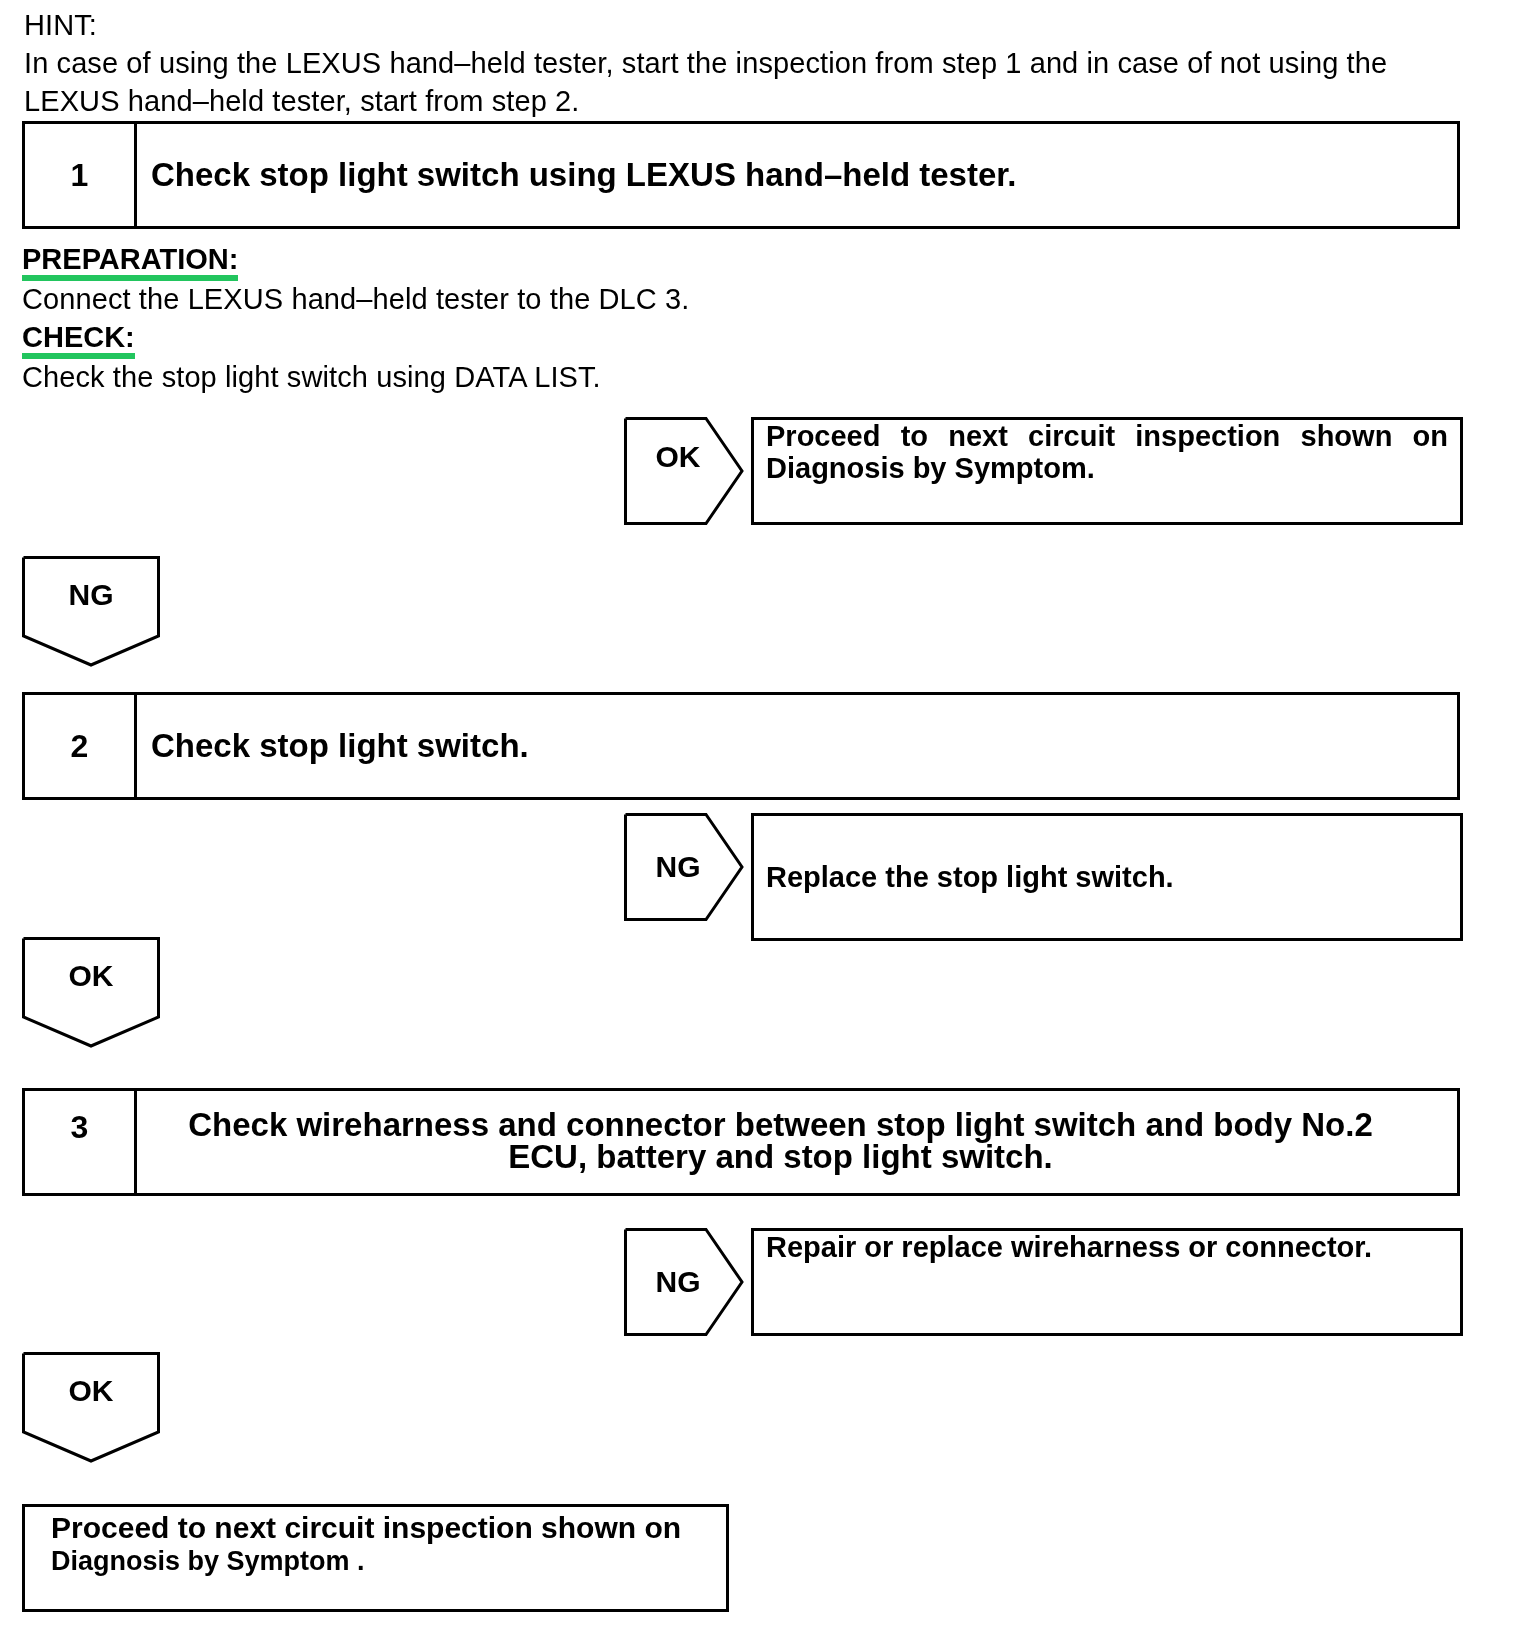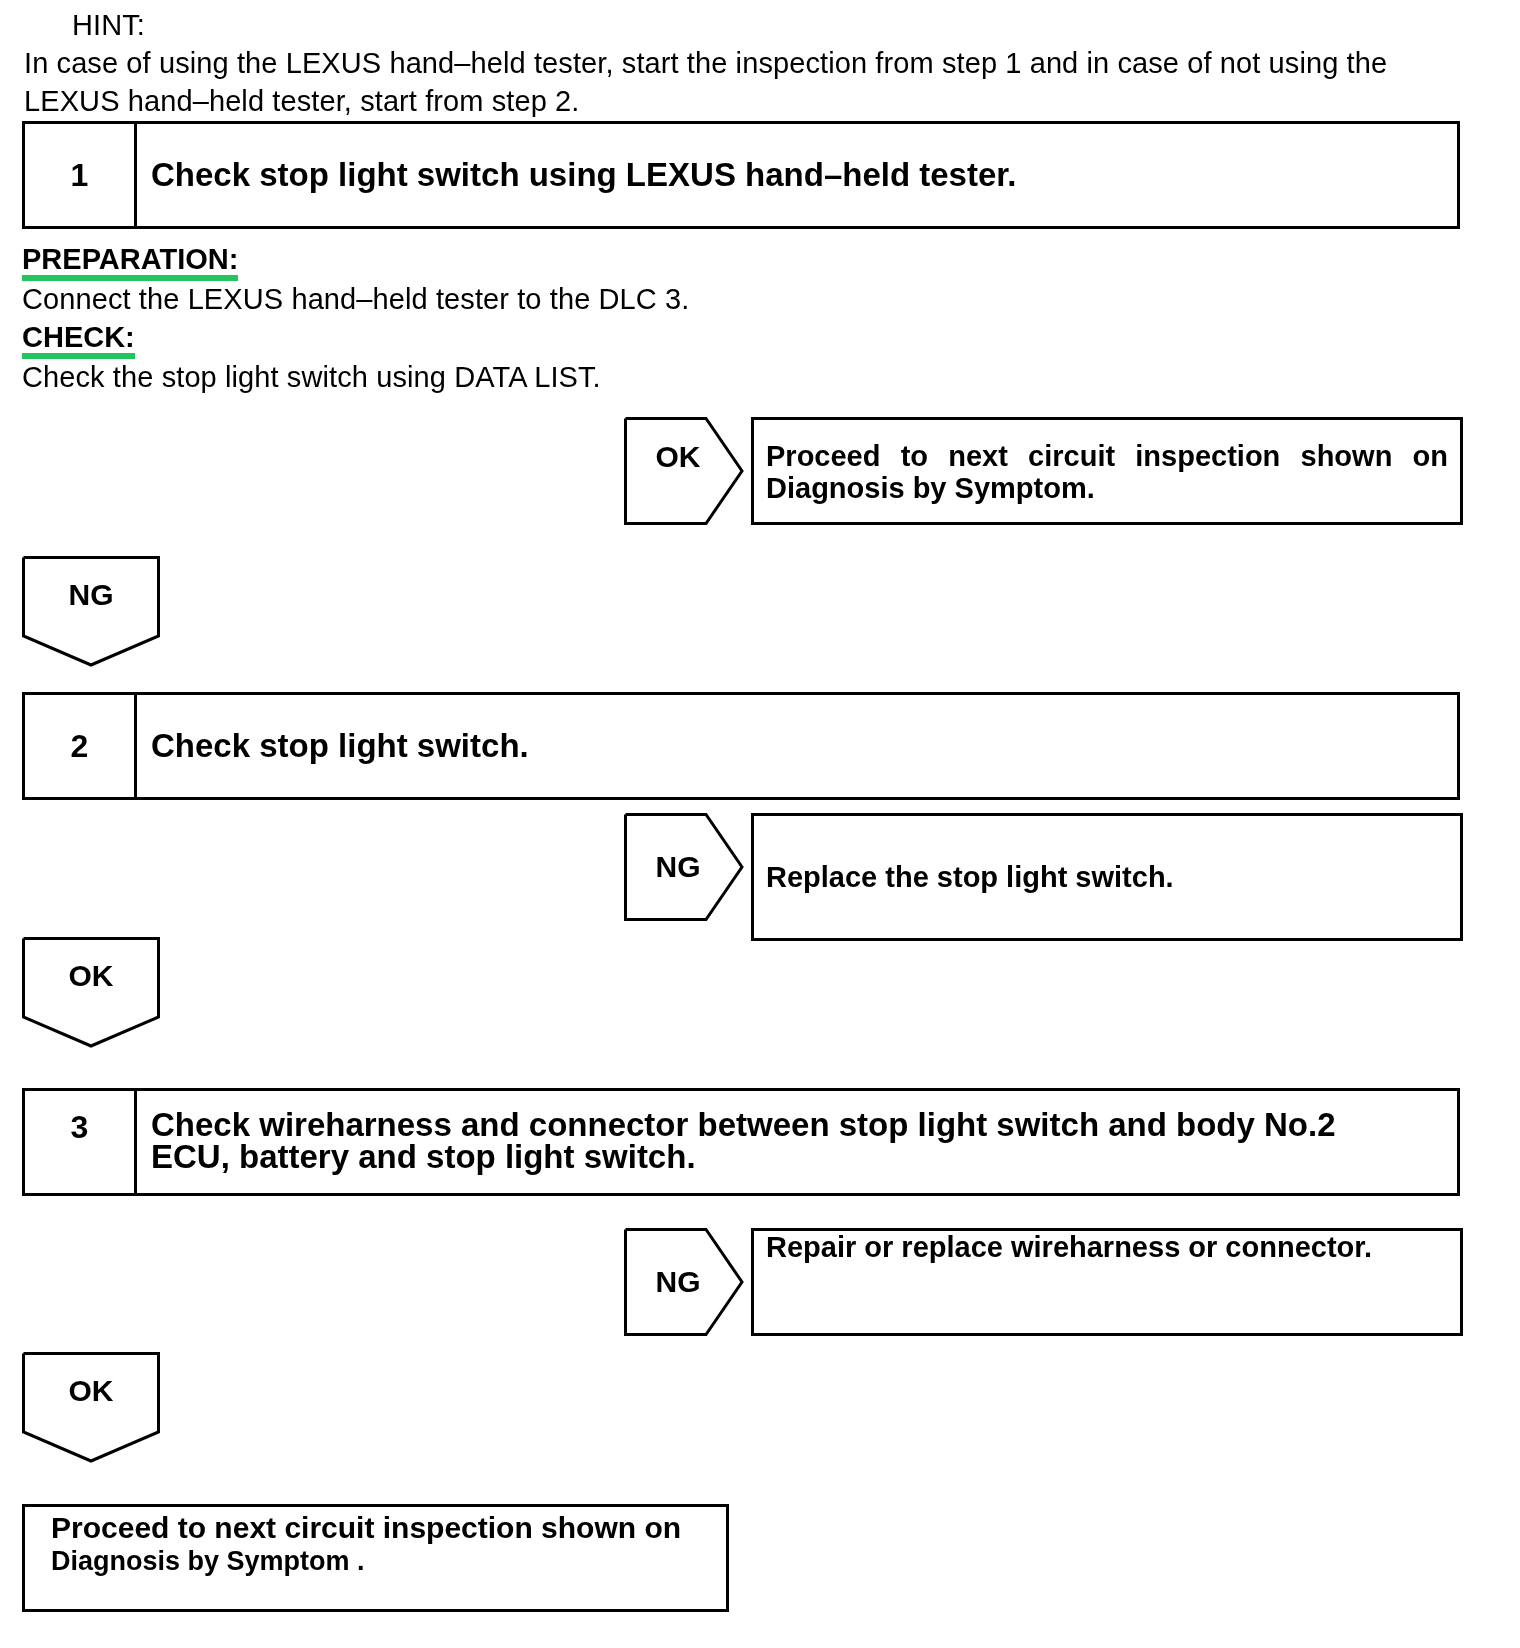--- a/index.html
+++ b/index.html
@@ -2,21 +2,21 @@
 <html><head>
   <meta charset="utf-8">
   <style>
     html, body { margin: 0; padding: 0; background: #ffffff; }
     body {
       width: 1520px; height: 1648px; position: relative; overflow: hidden;
       font-family: "Liberation Sans", sans-serif; color: #000;
     }
     .abs { position: absolute; }
     .plain { font-size: 29px; line-height: 38px; letter-spacing: 0.1px; }
-    .hint-label { left: 24px; top: 6px; margin-left: 48px; }
+    .hint-label { left: 24px; top: 6px; }
     .hint-text { left: 24px; top: 44px; width: 1460px; }
     .section-label {
       font-weight: bold; font-size: 29px; line-height: 34px;
       border-bottom: 6px solid #22c55e; padding-bottom: 0;
     }
     .step-box {
       position: absolute; left: 22px; width: 1438px;
       border: 3px solid #000; box-sizing: border-box;
       display: flex; align-items: stretch;
     }
@@ -73,21 +73,21 @@
   <span class="section-label">CHECK:</span>
 </div>
 <div class="abs plain" style="left:22px; top:358px;">Check the stop light switch using DATA LIST.</div>
 
 <div class="branch-right" style="left:624px; top:417px;">
   <svg width="128" height="108">
     <polyline points="1.5,1.5 82,1.5 118,54 82,106.5 1.5,106.5 1.5,1.5" fill="none" stroke="#000" stroke-width="3"></polyline>
   </svg>
   <div class="lbl" style="padding-bottom:28px;">OK</div>
 </div>
-<div class="result-box" style="top:417px; height:108px; padding-top:20px; font-size:29px; line-height:32px; text-align:justify; text-align-last:left;">
+<div class="result-box" style="top:417px; height:108px; font-size:29px; line-height:32px; text-align:justify; text-align-last:left;">
   <span>Proceed to next circuit inspection shown on Diagnosis by Symptom.</span>
 </div>
 
 <div class="branch-down" style="top:556px;">
   <svg width="138" height="112">
     <polyline points="1.5,1.5 136.5,1.5 136.5,80 69,109 1.5,80 1.5,1.5" fill="none" stroke="#000" stroke-width="3"></polyline>
   </svg>
   <div class="lbl">NG</div>
 </div>
 
@@ -108,21 +108,21 @@
 
 <div class="branch-down" style="top:937px;">
   <svg width="138" height="112">
     <polyline points="1.5,1.5 136.5,1.5 136.5,80 69,109 1.5,80 1.5,1.5" fill="none" stroke="#000" stroke-width="3"></polyline>
   </svg>
   <div class="lbl">OK</div>
 </div>
 
 <div class="step-box" style="top:1088px; height:108px;">
   <div class="step-num" style="align-items:flex-start; padding-top:18px;">3</div>
-  <div class="step-title top" style="width:1200px; padding-right:47px;">Check wireharness and connector between stop light switch and body No.2 ECU, battery and stop light switch.</div>
+  <div class="step-title top" style="width:1200px; padding-right:47px;text-align:center;">Check wireharness and connector between stop light switch and body No.2 ECU, battery and stop light switch.</div>
 </div>
 
 <div class="branch-right" style="left:624px; top:1228px;">
   <svg width="128" height="108">
     <polyline points="1.5,1.5 82,1.5 118,54 82,106.5 1.5,106.5 1.5,1.5" fill="none" stroke="#000" stroke-width="3"></polyline>
   </svg>
   <div class="lbl" style="padding-bottom:0;">NG</div>
 </div>
 <div class="result-box" style="top:1228px; height:108px; display:flex; align-items:flex-start;">
   <span>Repair or replace wireharness or connector.</span>

